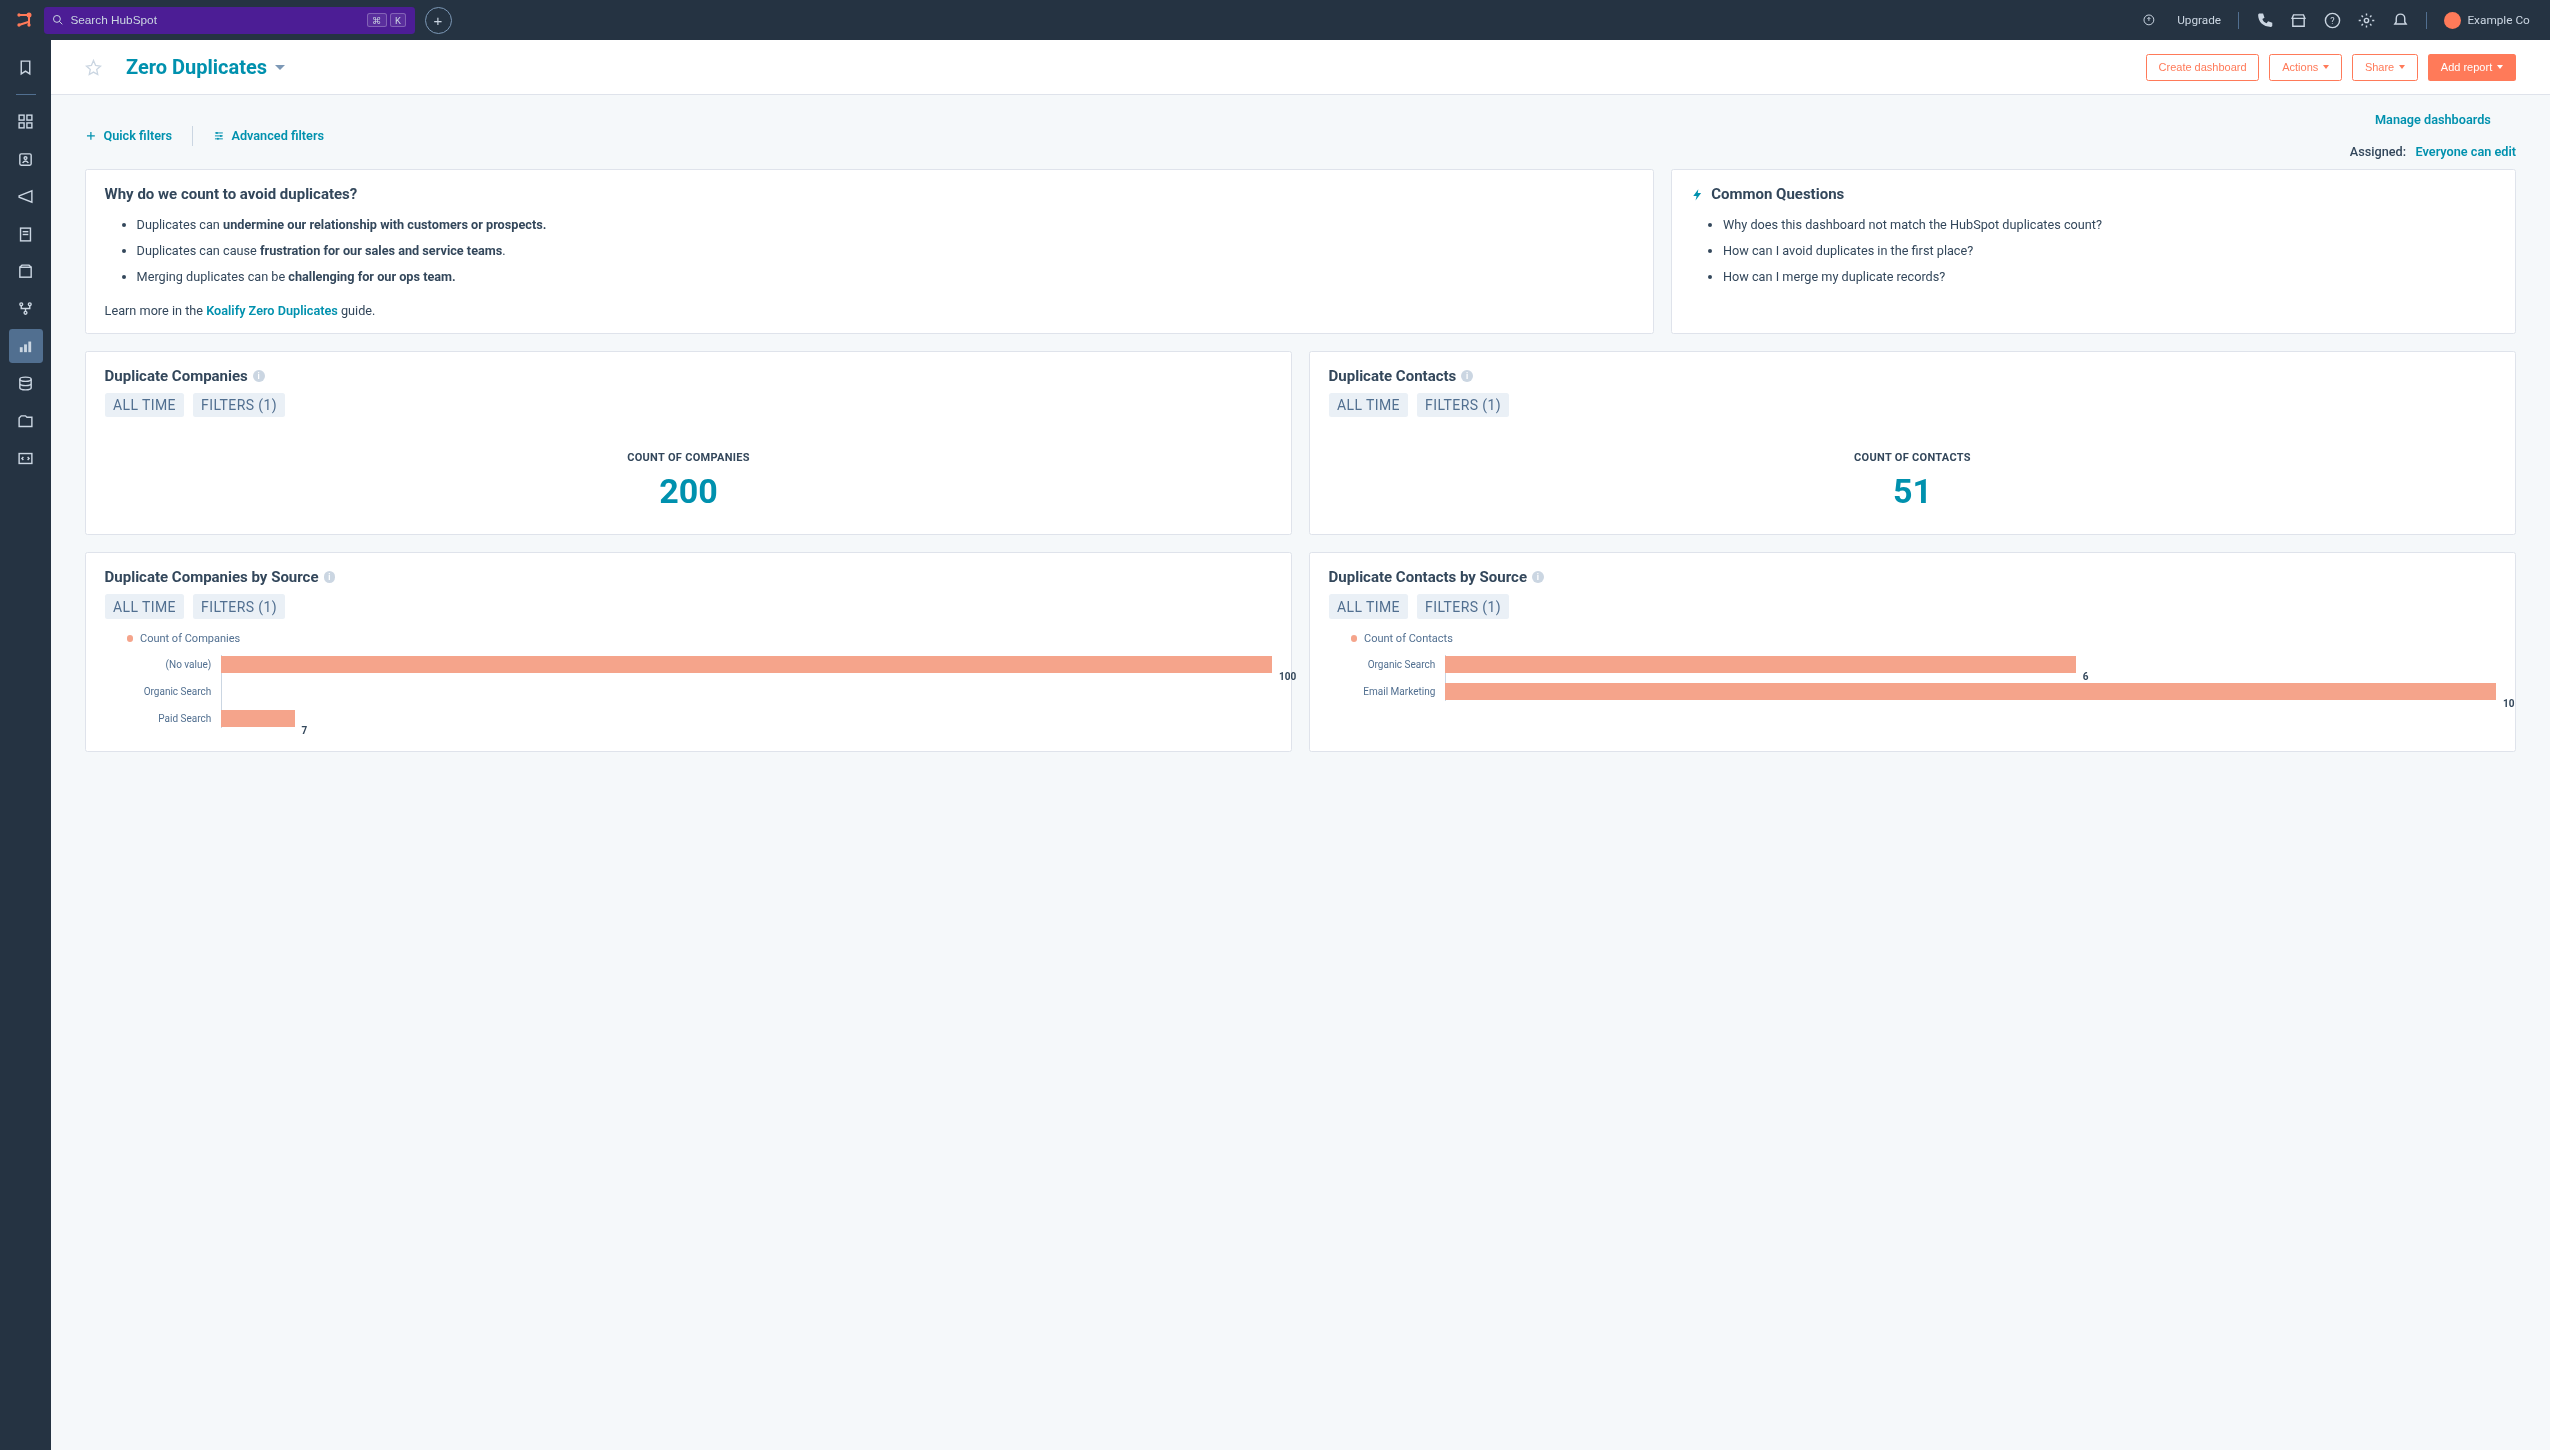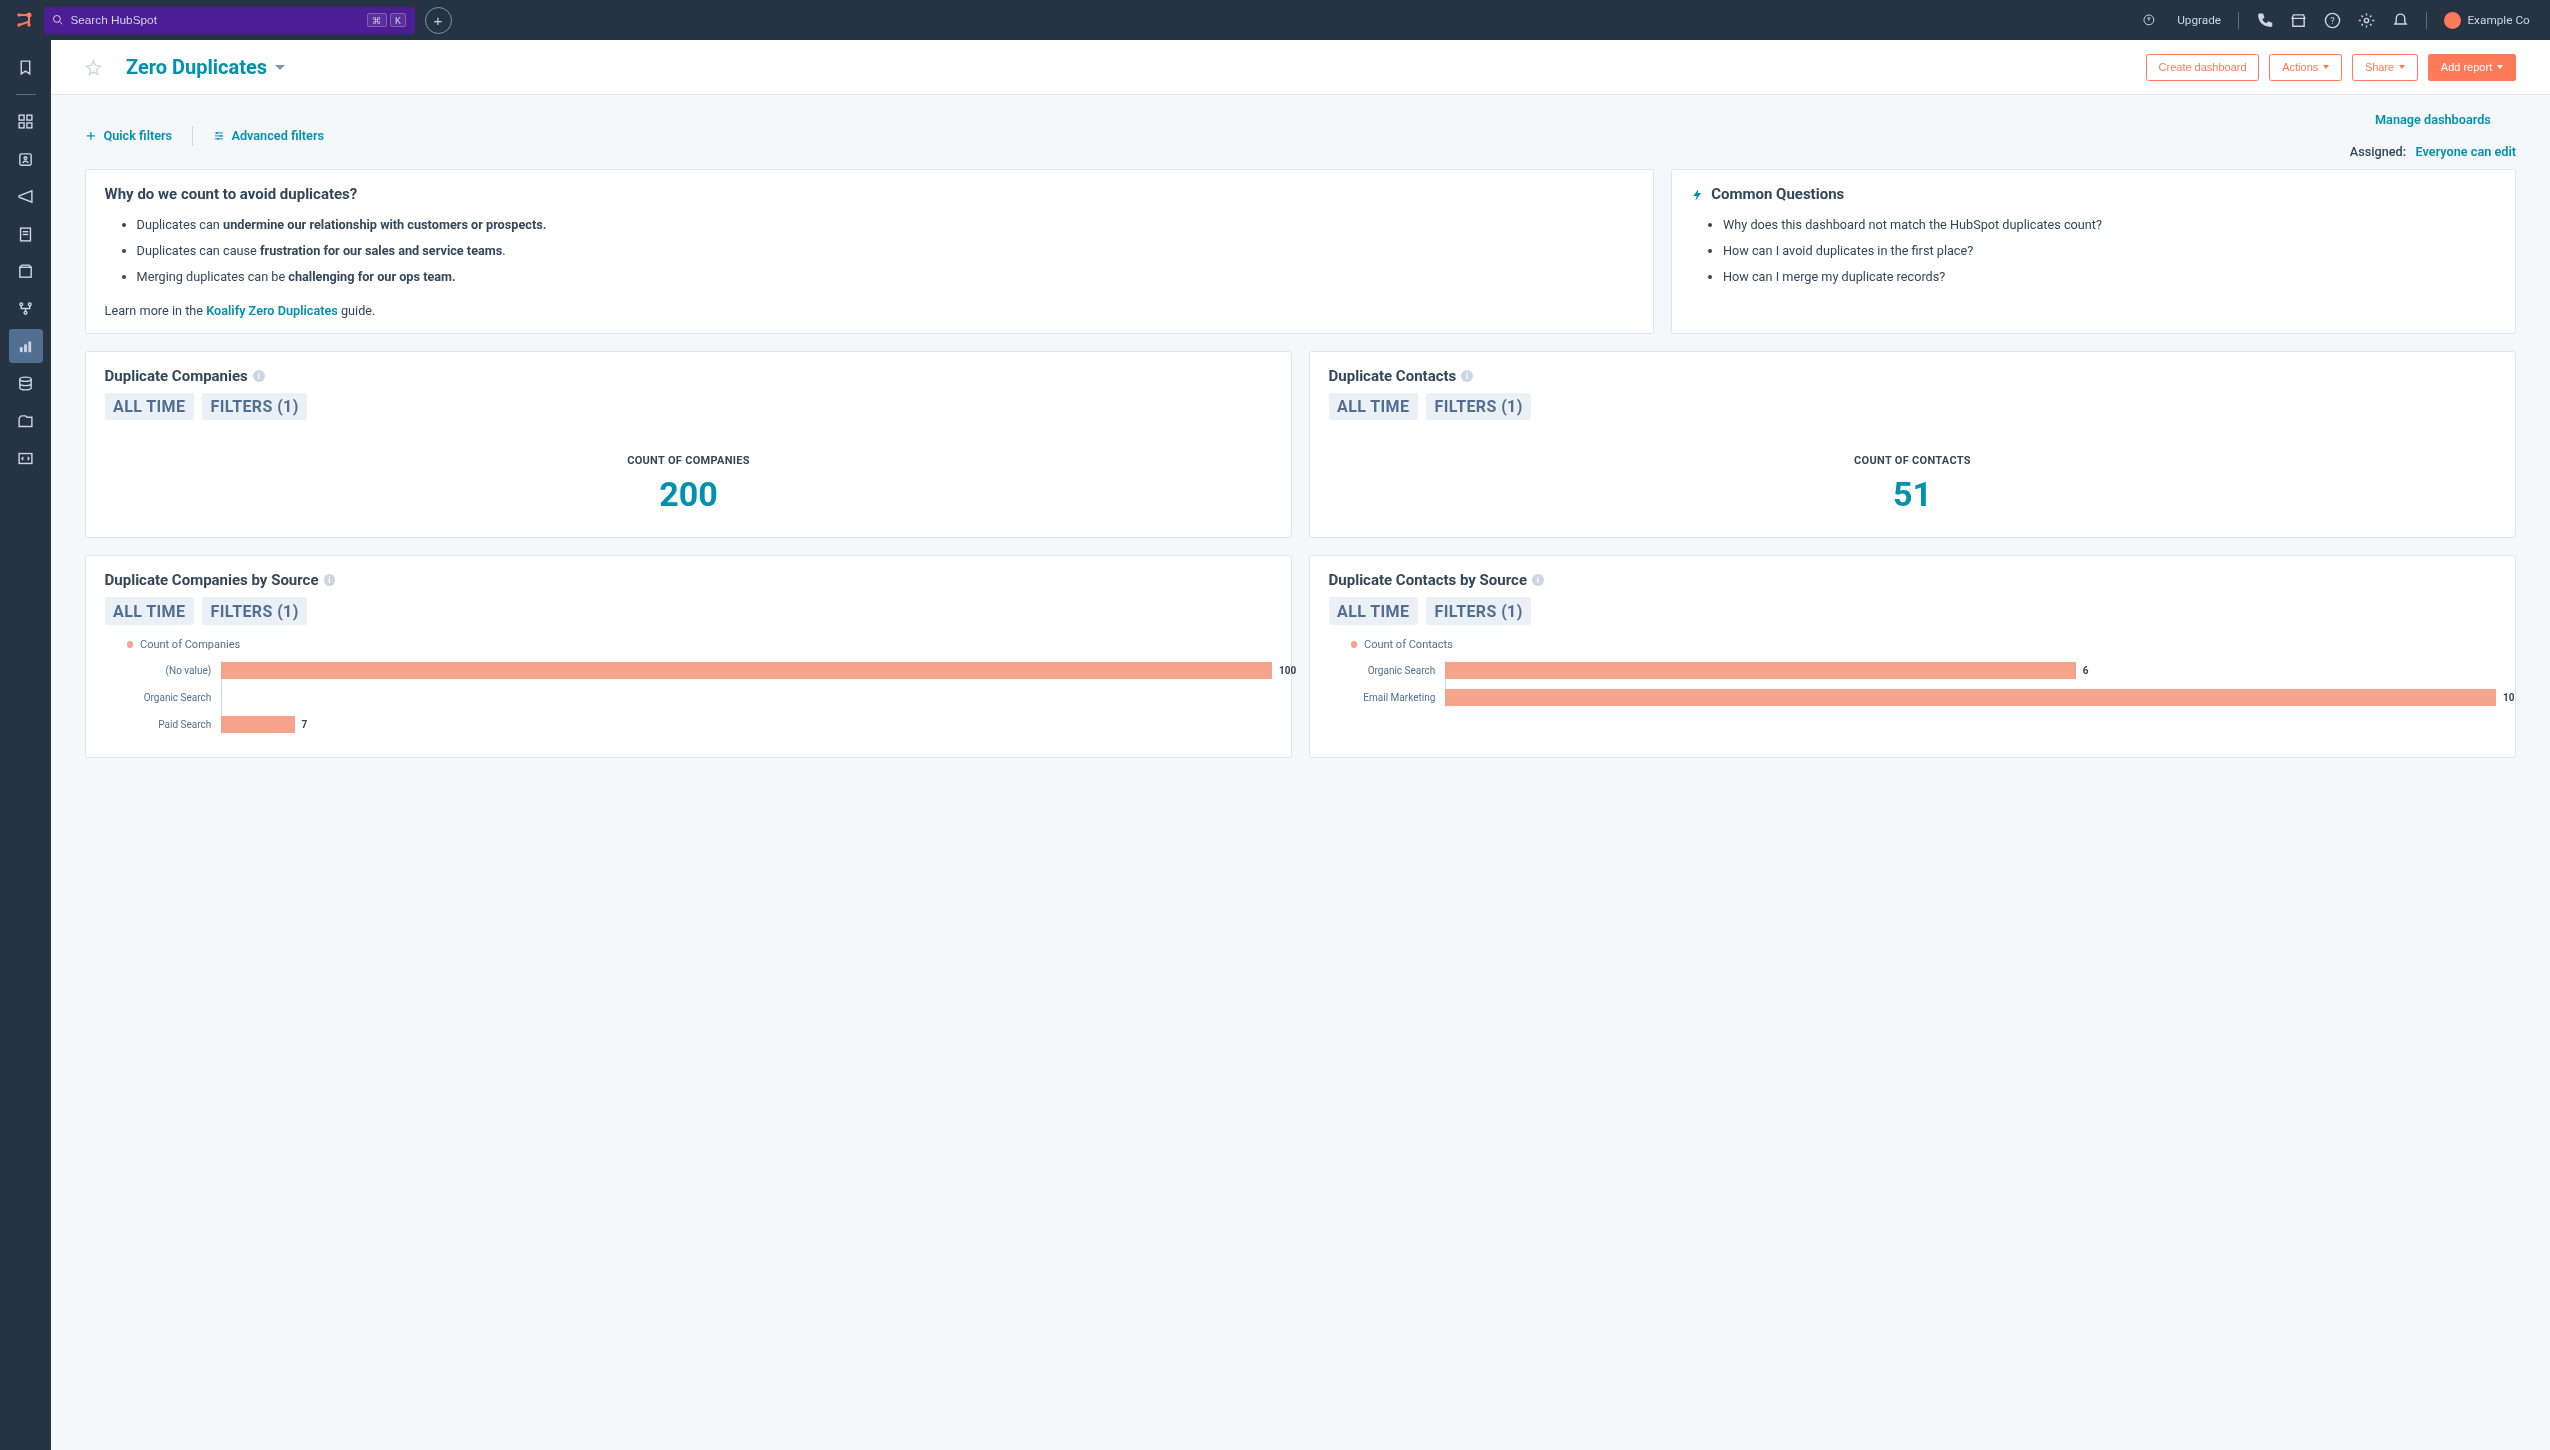--- a/index.html
+++ b/index.html
@@ -62,35 +62,35 @@
 .card h3 .bolt { color:#0091ae; }
 .card ul { list-style:disc; padding-left:32px; }
 .card ul li { margin-bottom:6.7px; font-size:12.7px; line-height:1.5; color:#33475b; }
 .card ul li b { font-weight:700; }
 .learn-more { margin-top:17px; font-size:12.7px; }
 
 .card-title-row { display:flex; align-items:center; gap:5px; margin-bottom:8.4px; }
 .card-title { font-size:15px; font-weight:700; color:#33475b; }
 .info-dot { width:11.8px; height:11.8px; border-radius:50%; background:#cbd6e2; display:inline-flex; align-items:center; justify-content:center; font-size:8.4px; color:#fff; font-weight:700; cursor:pointer; }
 .tag-row { display:flex; gap:8.4px; margin-bottom:8.4px; }
-.tag { background:#eaf0f6; color:#516f90; font-size:16px; font-weight:700; letter-spacing:0.4px; padding:4.2px 8.4px; border-radius:2.5px; cursor:pointer; }
+.tag { background:#eaf0f6; color:#516f90; font-size:14px; font-weight:400; letter-spacing:0.4px; padding:4.2px 8.4px; border-radius:2.5px; cursor:pointer; }
 
 .big-metric { text-align:center; padding:25px 0 8.4px 0; }
 .metric-label { font-size:11px; font-weight:700; color:#33475b; letter-spacing:0.3px; margin-bottom:6.7px; }
 .metric-value { font-size:34px; font-weight:700; color:#0091ae; }
 
 .legend { display:flex; align-items:center; gap:6.7px; padding:5px 0 10px 22px; font-size:11px; color:#516f90; }
 .legend-dot { width:6.7px; height:6.7px; border-radius:50%; background:#f5a48b; }
 
 .barchart { position:relative; padding-left:6.7px; }
 .bar-row { display:flex; align-items:center; margin-bottom:8.4px; height:18.6px; }
 .bar-label { width:110px; text-align:right; font-size:10px; color:#516f90; padding-right:10px; flex-shrink:0; }
 .bar-track { position:relative; flex:1; height:17px; }
 .bar-fill { height:17px; background:#f5a48b; }
-.bar-value { position:absolute; top:0; font-size:10px; font-weight:700; color:#33475b; line-height:17px; margin-left:6.7px; }
+.bar-value { position:absolute; top:12px; font-size:10px; font-weight:700; color:#33475b; line-height:17px; margin-left:6.7px; }
 .axis-y { position:absolute; top:0; bottom:0; width:0.8px; background:#cbd6e2; left:116px; }
 </style>
 </head>
 <body>
 
 <div class="topnav">
   <div class="logo">
     <svg width="20" height="20" viewBox="0 0 24 24">
         <circle cx="18" cy="6" r="3" fill="#ff7a59"></circle>
         <circle cx="6" cy="18" r="2" fill="#ff7a59"></circle>

